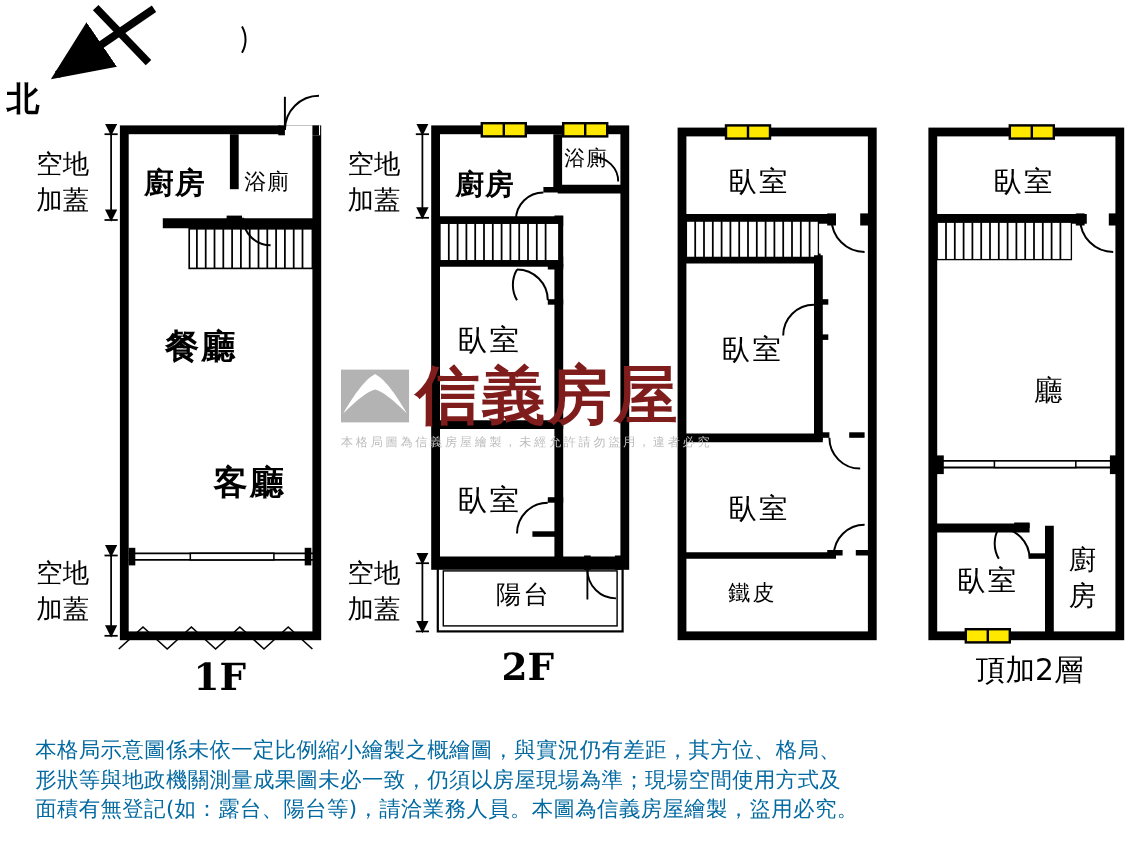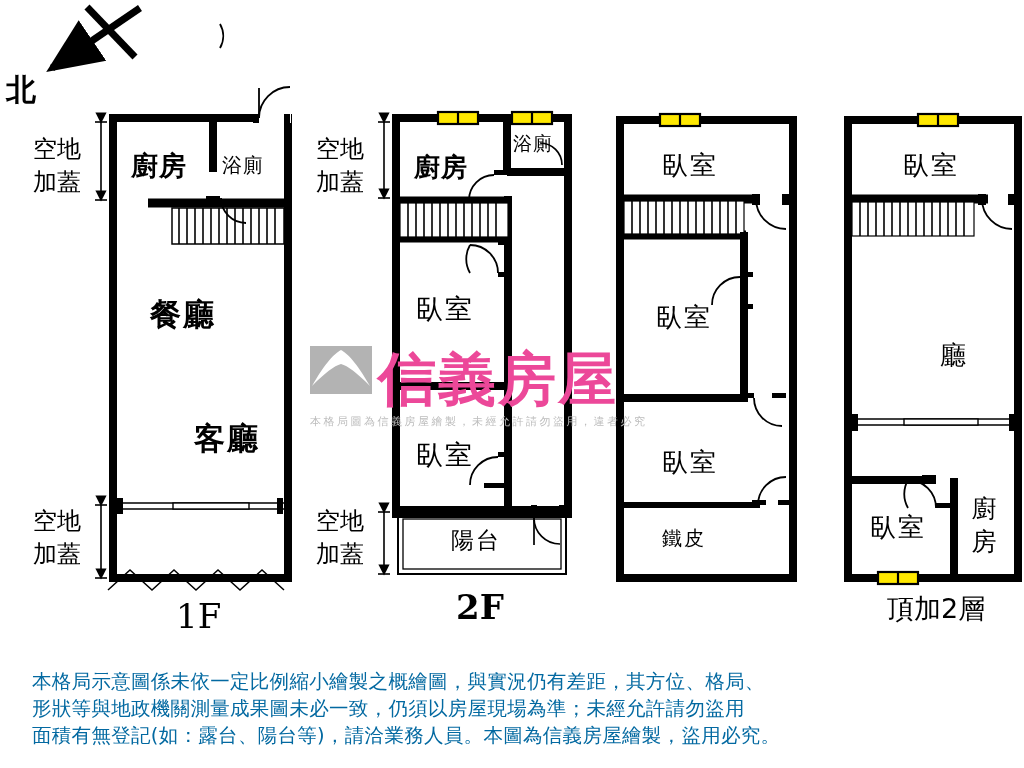--- a/index.html
+++ b/index.html
@@ -18,22 +18,22 @@
   #watermark{
     position:absolute;
     left:310px;top:330px;
     width:400px;height:100px;
     pointer-events:none;
     z-index:5;
   }
   #wm-row{display:flex;align-items:center;gap:6px;}
   #wm-logo{width:62px;height:58px;position:relative;}
   #wm-text{
-    font-size:58px;line-height:58px;color:#ec4899;
-    letter-spacing:2px;font-weight:bold;white-space:nowrap;margin-top:20px;
+    font-size:58px;line-height:58px;color:#7f1d1d;
+    letter-spacing:2px;font-weight:bold;white-space:nowrap;
   }
   #wm-note{
     margin-top:6px;
     font-size:11px;color:#bdbdbd;letter-spacing:2.5px;white-space:nowrap;
   }
 
   
   #disclaimer{
     position:absolute;left:32px;top:668px;width:960px;
     font-size:19.5px;line-height:27px;color:#0369a1;
@@ -337,21 +337,21 @@
 
   <div style="position:absolute;left:33px;top:133px;font-size:24px;line-height:33px;text-align:center;" class="cjk">
     <div>空地</div>
     <div>加蓋</div>
   </div>
   <div style="position:absolute;left:33px;top:505px;font-size:24px;line-height:33px;text-align:center;" class="cjk">
     <div>空地</div>
     <div>加蓋</div>
   </div>
 
-  <div style="position:absolute;left:176px;top:596px;font-size:34px;font-weight:normal;font-family:'DejaVu Serif','Liberation Serif',serif;">1F</div>
+  <div style="position:absolute;left:176px;top:596px;font-size:34px;font-weight:bold;font-family:'DejaVu Serif','Liberation Serif',serif;">1F</div>
 
   <div style="position:absolute;left:414px;top:150px;font-size:26px;font-weight:bold;letter-spacing:1px;" class="cjk">廚房</div>
   <div style="position:absolute;left:513px;top:131px;font-size:19px;letter-spacing:1px;" class="cjk">浴廁</div>
   <div style="position:absolute;left:416px;top:291px;font-size:27px;letter-spacing:2px;" class="cjk">臥室</div>
   <div style="position:absolute;left:416px;top:437px;font-size:27px;letter-spacing:2px;" class="cjk">臥室</div>
   <div style="position:absolute;left:451px;top:525px;font-size:23px;letter-spacing:2px;" class="cjk">陽台</div>
 
   <div style="position:absolute;left:316px;top:133px;font-size:24px;line-height:33px;text-align:center;" class="cjk">
     <div>空地</div>
     <div>加蓋</div>
@@ -387,17 +387,17 @@
           <path d="M2,46 C16,22 24,14 31,10 C38,14 46,22 60,46 C46,32 38,26 31,24 C24,26 16,32 2,46 Z" fill="#ffffff"></path>
         </svg>
       </div>
       <div id="wm-text">信義房屋</div>
     </div>
     <div id="wm-note">本格局圖為信義房屋繪製，未經允許請勿盜用，違者必究</div>
   </div>
 
   <div id="disclaimer">
     <div>本格局示意圖係未依一定比例縮小繪製之概繪圖，與實況仍有差距，其方位、格局、</div>
-    <div>形狀等與地政機關測量成果圖未必一致，仍須以房屋現場為準；未經允許請勿盜用</div>
+    <div>形狀等與地政機關測量成果圖未必一致，仍須以房屋現場為準；現場空間使用方式及</div>
     <div>面積有無登記(如：露台、陽台等)，請洽業務人員。本圖為信義房屋繪製，盜用必究。</div>
   </div>
 
 </div>
 
 </body></html>

